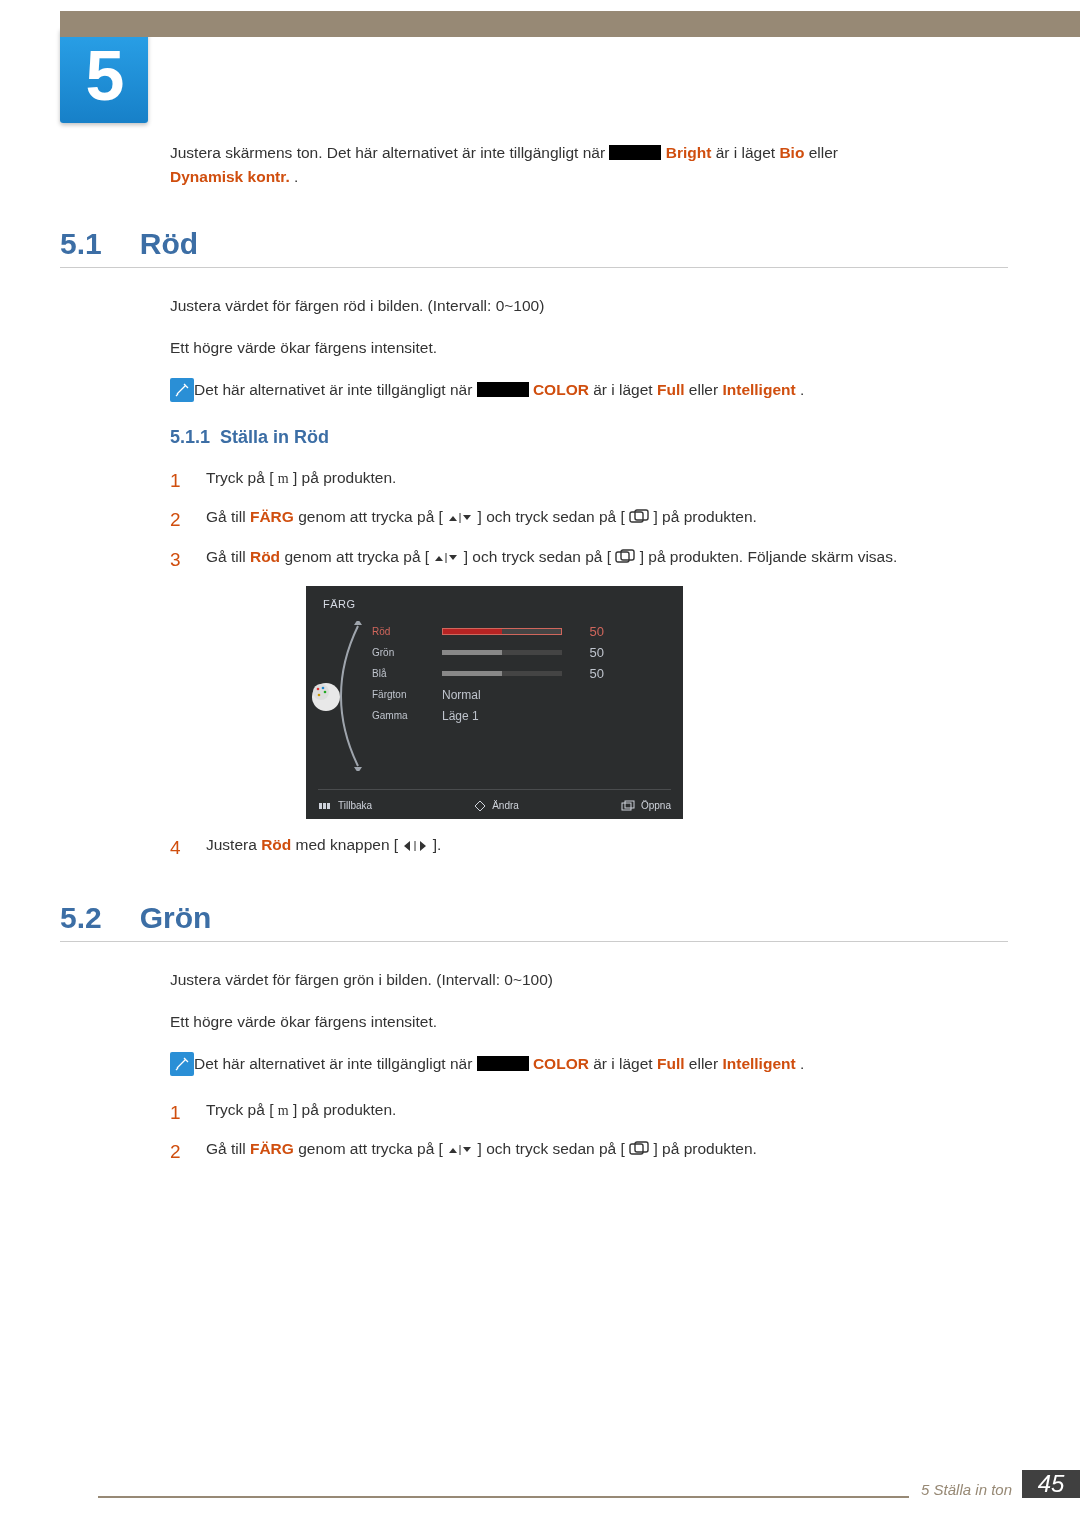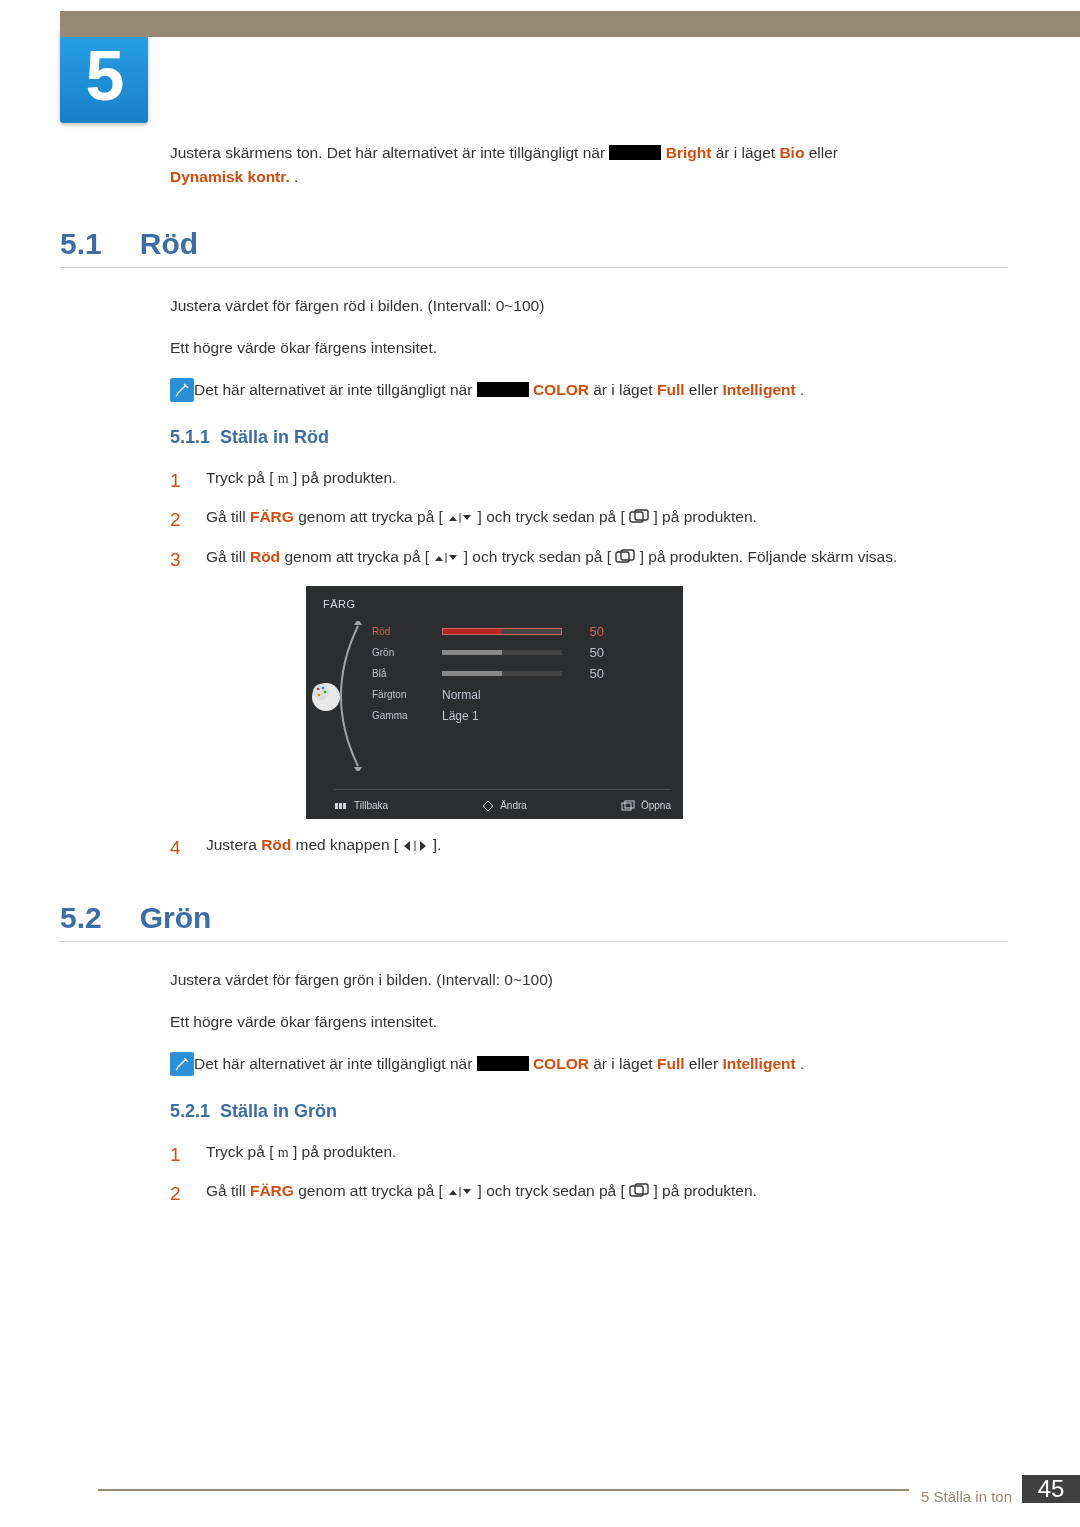--- a/index.html
+++ b/index.html
@@ -83,30 +83,30 @@
   .osd-label { width:60px; color:#bfc4cd; font-size:10px; }
   .osd-label.sel { color:#d0665c; }
   .osd-bar { width:120px; height:5px; background:#444; position:relative; }
   .osd-bar-fill { position:absolute; top:0; left:0; height:100%; background:#888; }
   .osd-row.sel .osd-bar { border:1px solid #d0665c; height:7px; }
   .osd-row.sel .osd-bar-fill { background:#b72323; }
   .osd-val { width:32px; text-align:right; color:#bfc4cd; font-size:13px; }
   .osd-val.sel { color:#d0665c; }
   .osd-text { color:#bfc4cd; font-size:12px; }
   .osd-foot {
-    position:absolute; left:28px; right:12px; bottom:10px; height:20px;
+    position:absolute; left:12px; right:12px; bottom:10px; height:20px;
     border-top:1px solid #4a4c4e; display:flex; justify-content:space-between;
     align-items:center; padding-top:12px; font-size:10px; color:#cfd3db;
   }
   .osd-foot span { display:flex; align-items:center; gap:6px; }
 
   
   .footer {
-    position:absolute; left:98px; right:0; bottom:22px; height:30px;
-    display:flex; align-items:flex-start;
+    position:absolute; left:98px; right:0; bottom:29px; height:30px;
+    display:flex; align-items:flex-end;font-style:italic;
   }
   .footer-line { flex:1; border-bottom:2px solid #978975; height:16px; }
   .footer-text { color:#978975; font-size:15px; align-self:flex-end; padding:0 10px 0 12px; }
   .footer-page {
     width:58px; background:#404040; color:#fff; font-size:24px; font-weight:400;
     display:flex; align-items:center; justify-content:center;
   }
 </style>
 </head>
 <body>
@@ -313,23 +313,20 @@
           <span class="black-chip"></span>
           <span class="hl-red">COLOR</span>
           <span> är i läget </span>
           <span class="hl-red">Full</span>
           <span> eller </span>
           <span class="hl-red">Intelligent</span>
           <span>.</span>
         </div>
       </div>
 
-      <div class="subsec-title">
-        <span>5.2.1</span>&nbsp;&nbsp;<span>Ställa in Grön</span>
-      </div>
 
       <div class="step">
         <div class="step-num">1</div>
         <div class="step-text">
           <span>Tryck på [ </span><span class="m-key">m</span><span> ] på produkten.</span>
         </div>
       </div>
 
       <div class="step">
         <div class="step-num">2</div>

